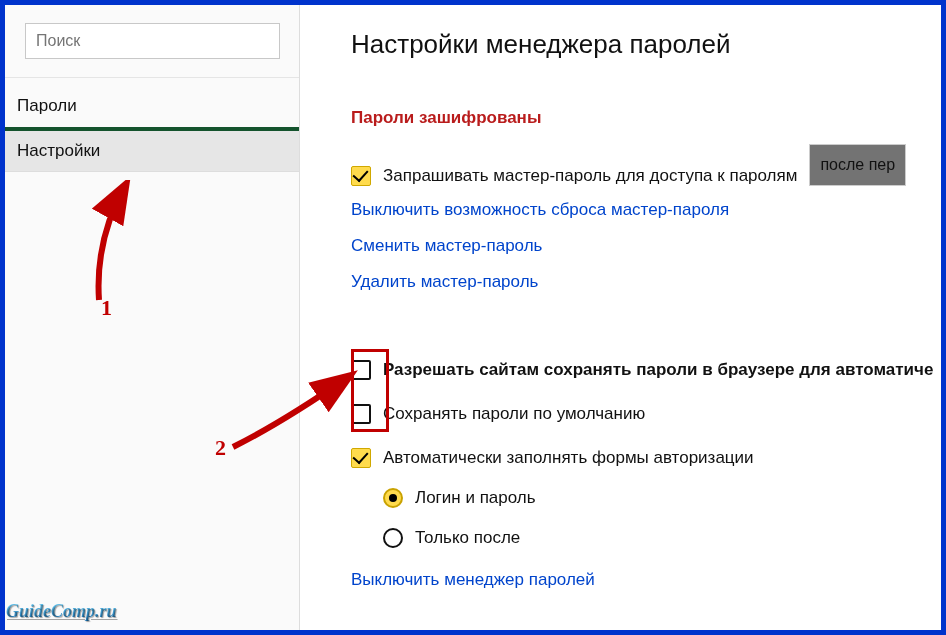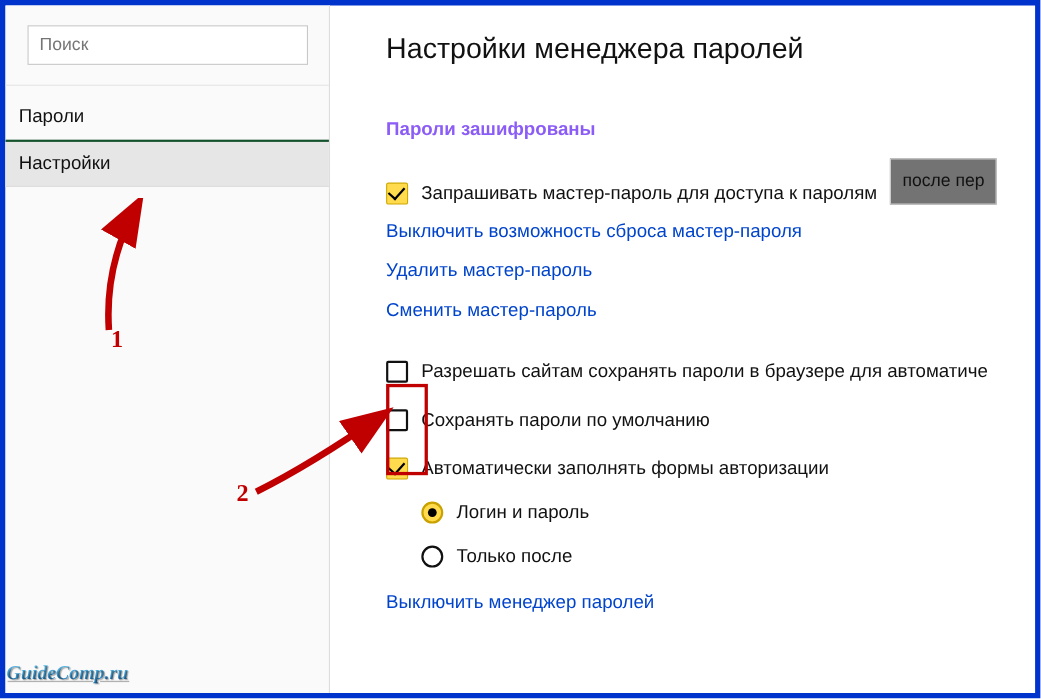--- a/index.html
+++ b/index.html
@@ -3,26 +3,26 @@
 <meta charset="utf-8">
 <style>
   * { box-sizing: border-box; margin: 0; padding: 0; }
   html, body { width: 946px; height: 635px; font-family: Arial, "Helvetica Neue", sans-serif; background: #fff; overflow: hidden; }
   .frame { width: 946px; height: 635px; border: 5px solid #0033cc; position: relative; background: #fff; }
   .sidebar { position: absolute; left: 0; top: 0; width: 295px; height: 100%; border-right: 1px solid #ddd; background: #fafafa; }
   .search-wrap { padding: 18px 20px 18px 20px; }
   .search-input { width: 255px; height: 36px; border: 1px solid #c8c8c8; background: #fff; font-size: 16px; padding: 4px 10px; color: #555; }
   .divider { height: 1px; background: #e5e5e5; margin-bottom: 8px; }
   .sidebar-item { font-size: 17px; color: #111; padding: 10px 12px; cursor: pointer; border-bottom: 1px solid transparent; }
-  .sidebar-item.active { background: #e6e6e6; border-top: 2px solid #14532d; border-bottom: 1px solid #ddd; }
+  .sidebar-item.active { background: #e6e6e6; border-top: 4px solid #14532d; border-bottom: 1px solid #ddd; }
   .main { position: absolute; left: 296px; top: 0; right: 0; height: 100%; padding: 24px 10px 24px 50px; overflow: hidden; }
   .page-title { font-size: 26px; font-weight: 400; color: #111; margin-bottom: 48px; white-space: nowrap; }
-  .section-title { font-size: 17px; font-weight: bold; color: #8b5cf6; margin-bottom: 16px; }
+  .section-title { font-size: 17px; font-weight: bold; color: #b91c1c; margin-bottom: 16px; }
   .row { display: flex; align-items: flex-end; margin: 6px 0; min-height: 30px; }
-  .row-gap { margin-top: 18px; }
+  .row-gap { margin-top: 50px; font-weight: bold; }
   .cb { width: 20px; height: 20px; border: 1.5px solid #888; border-radius: 2px; background: #fff; margin-right: 12px; flex: 0 0 auto; position: relative; cursor: pointer; }
   .cb.checked { background: #ffdb4d; border-color: #d0a800; }
   .cb.checked::after { content: ""; position: absolute; left: 4px; top: 0px; width: 7px; height: 12px; border: solid #000; border-width: 0 2.5px 2.5px 0; transform: rotate(42deg); }
   .cb.empty { border: 2px solid #111; }
   .radio { width: 20px; height: 20px; border: 2px solid #111; border-radius: 50%; margin-right: 12px; flex: 0 0 auto; position: relative; cursor: pointer; }
   .radio.selected { background: #ffdb4d; border-color: #c9a200; }
   .radio.selected::after { content: ""; position: absolute; left: 4px; top: 4px; width: 8px; height: 8px; border-radius: 50%; background: #000; }
   .label { font-size: 17px; color: #111; white-space: nowrap; }
   .link { font-size: 17px; color: #0044cc; cursor: pointer; margin: 8px 0; display: inline-block; }
   .link.mt { margin-top: 16px; }
@@ -60,22 +60,22 @@
     <h1 class="page-title">Настройки менеджера паролей</h1>
     <div class="section-title">Пароли зашифрованы</div>
 
     <div class="row">
       <span class="cb checked"></span>
       <span class="label">Запрашивать мастер-пароль для доступа к паролям</span>
       <span class="dropdown">после пер</span>
     </div>
 
     <div><span class="link">Выключить возможность сброса мастер-пароля</span></div>
+    <div><span class="link">Сменить мастер-пароль</span></div>
     <div><span class="link">Удалить мастер-пароль</span></div>
-    <div><span class="link">Сменить мастер-пароль</span></div>
 
     <div class="row row-gap">
       <span class="cb empty"></span>
       <span class="label">Разрешать сайтам сохранять пароли в браузере для автоматиче</span>
     </div>
 
     <div class="row" style="margin-top:14px">
       <span class="cb empty"></span>
       <span class="label">Сохранять пароли по умолчанию</span>
     </div>

